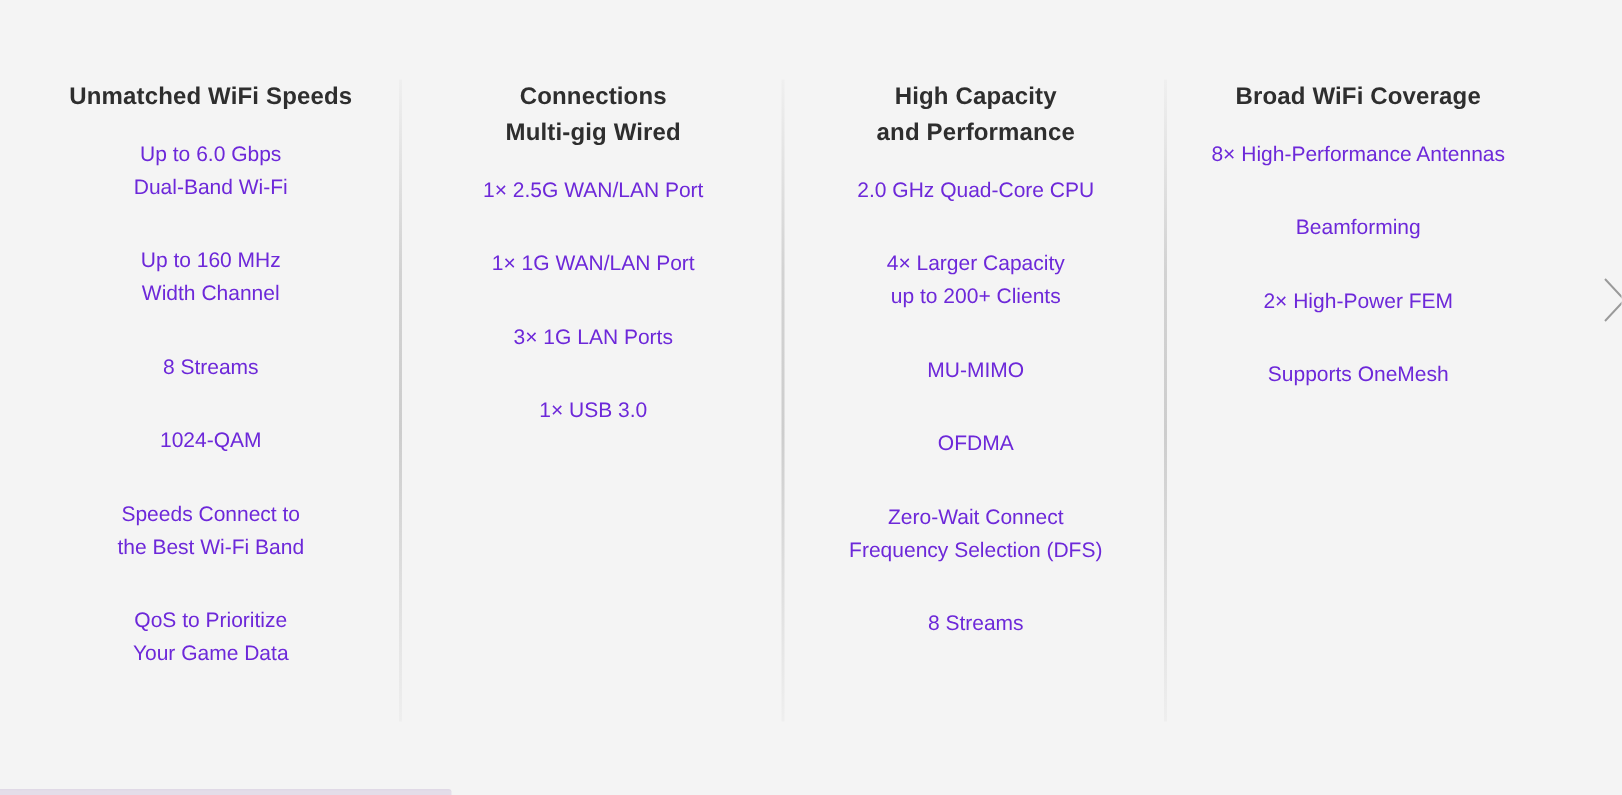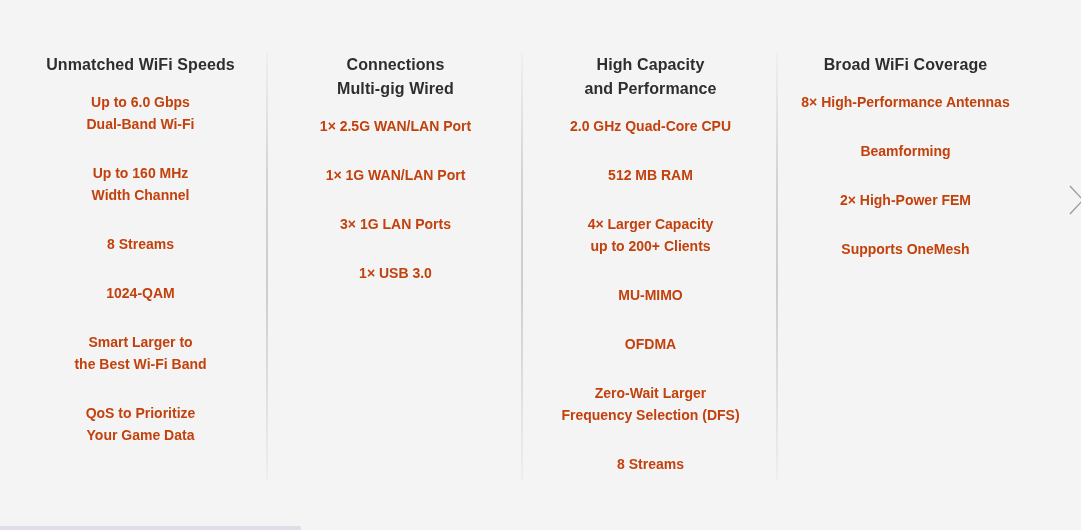--- a/index.html
+++ b/index.html
@@ -34,24 +34,23 @@
       padding-top: 0;
       min-height: 24px;
       letter-spacing: 0.1px;
     }
     .col-title .ln { display: block; }
     .col.two-line .col-title { margin-bottom: 14px; }
     .items { list-style: none; margin: 0; padding: 0; }
     .item {
       font-size: 14px;
       line-height: 22px;
-      color: #c2410c;
+      color: #6d28d9;
       margin: 0 0 27px 0;
       letter-spacing: 0;
-      font-weight: bold;
     }
     .item .ln { display: block; }
     .divider {
       position: absolute;
       top: 0;
       right: 0;
       width: 2px;
       height: 428px;
       background: linear-gradient(to bottom,
         rgba(220,220,220,0.2) 0%,
@@ -104,21 +103,21 @@
         <span class="ln">Up to 160 MHz</span>
         <span class="ln">Width Channel</span>
       </li>
       <li class="item">
         <span class="ln">8 Streams</span>
       </li>
       <li class="item">
         <span class="ln">1024-QAM</span>
       </li>
       <li class="item">
-        <span class="ln">Smart Larger to</span>
+        <span class="ln">Speeds Connect to</span>
         <span class="ln">the Best Wi-Fi Band</span>
       </li>
       <li class="item">
         <span class="ln">QoS to Prioritize</span>
         <span class="ln">Your Game Data</span>
       </li>
     </ul>
     <div class="divider"></div>
   </section>
 
@@ -147,34 +146,31 @@
   <section class="col two-line">
     <h3 class="col-title">
       <span class="ln">High Capacity</span>
       <span class="ln">and Performance</span>
     </h3>
     <ul class="items">
       <li class="item">
         <span class="ln">2.0 GHz Quad-Core CPU</span>
       </li>
       <li class="item">
-        <span class="ln">512 MB RAM</span>
-      </li>
-      <li class="item">
         <span class="ln">4× Larger Capacity</span>
         <span class="ln">up to 200+ Clients</span>
       </li>
       <li class="item">
         <span class="ln">MU-MIMO</span>
       </li>
       <li class="item">
         <span class="ln">OFDMA</span>
       </li>
       <li class="item">
-        <span class="ln">Zero-Wait Larger</span>
+        <span class="ln">Zero-Wait Connect</span>
         <span class="ln">Frequency Selection (DFS)</span>
       </li>
       <li class="item">
         <span class="ln">8 Streams</span>
       </li>
     </ul>
     <div class="divider"></div>
   </section>
 
   <section class="col">

